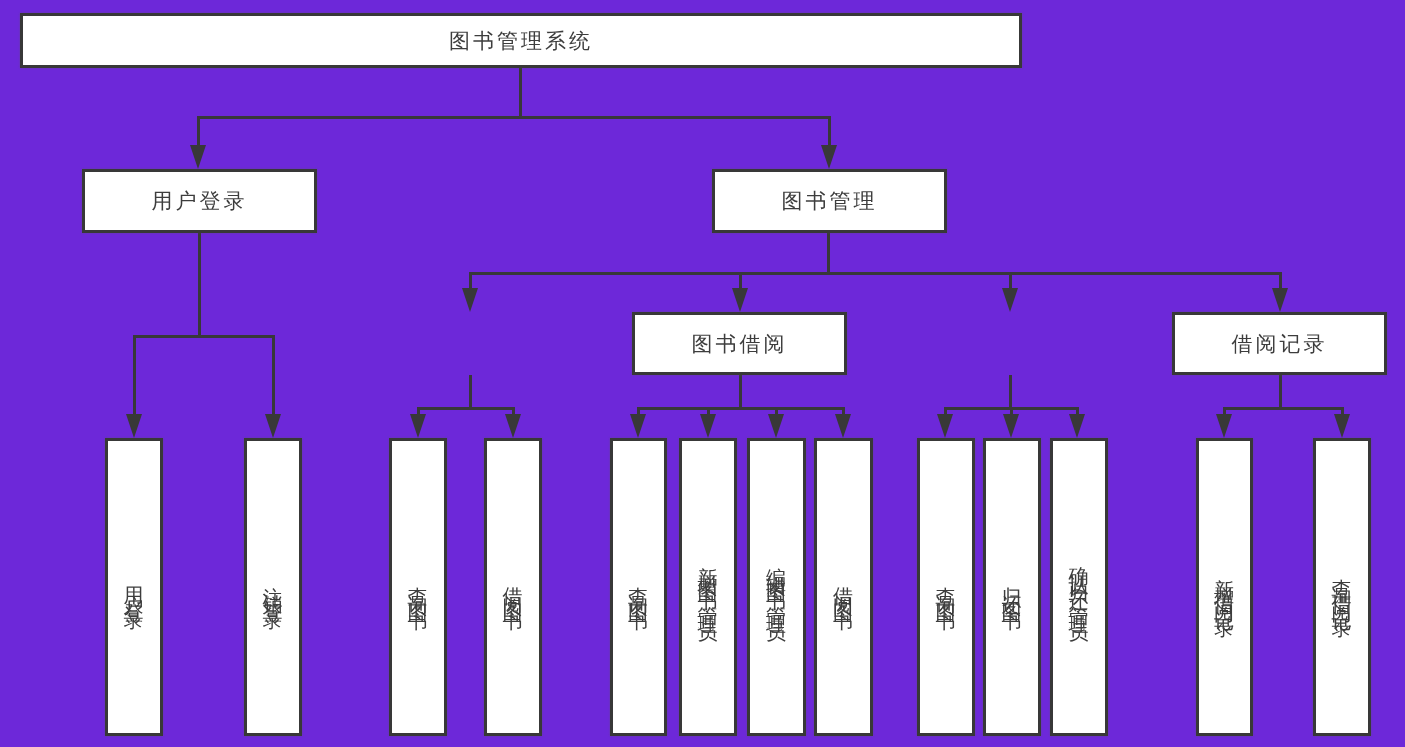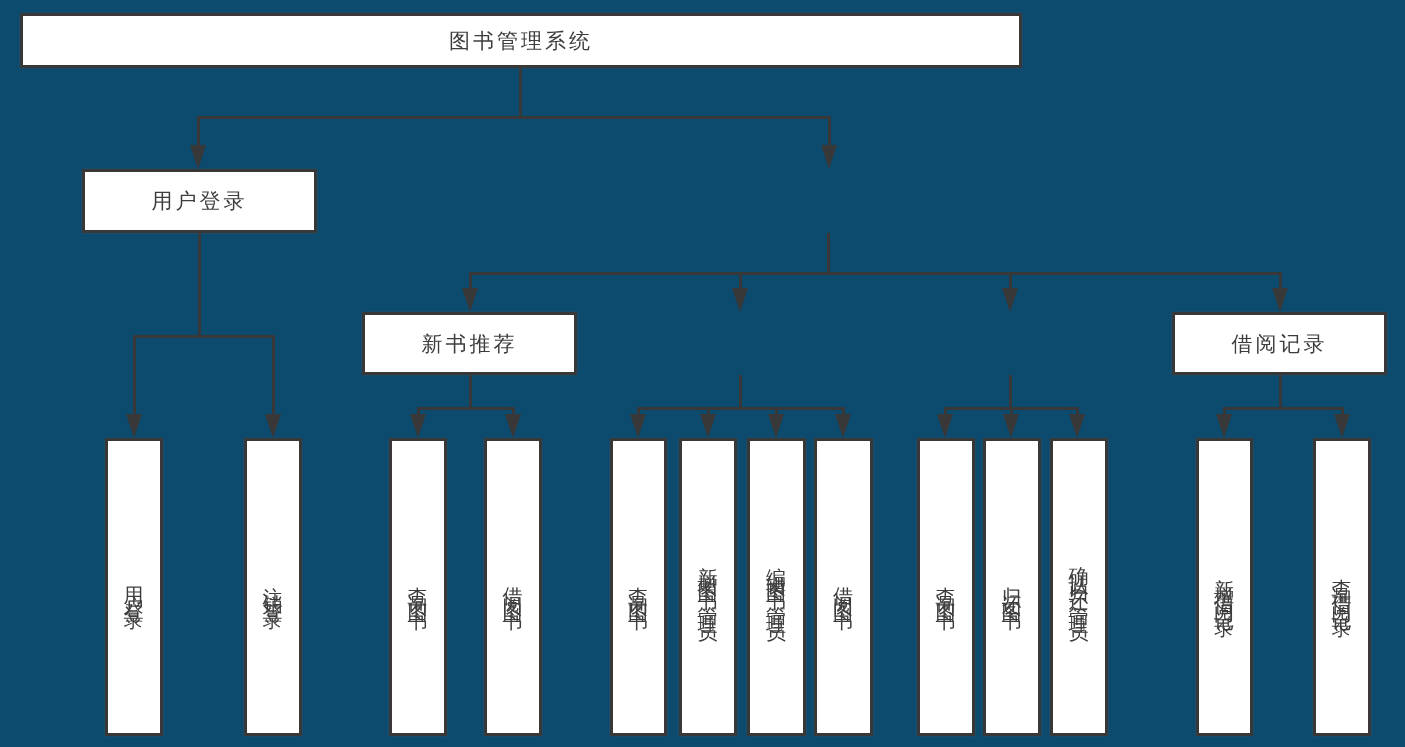--- a/index.html
+++ b/index.html
@@ -1,19 +1,19 @@
 <!DOCTYPE html>
 <html><head>
 <meta charset="utf-8">
 <style>
   html,body{margin:0;padding:0;background:#ffffff;}
   .canvas{
     position:relative;
     width:1405px;height:747px;
-    background:#0c4a6e;
+    background:#6d28d9;
     font-family:"DejaVu Sans","Liberation Sans",sans-serif;
     overflow:hidden;
   }
   
   .vl,.hl{position:absolute;background:#383838;}
   .vl{width:3px;}
   .hl{height:3px;}
   .ar{
     position:absolute;width:0;height:0;
     border-left:8px solid transparent;
@@ -117,23 +117,26 @@
   <div class="vl" style="left:1341px;top:407px;height:13px;"></div>
   <div class="ar" style="left:1334px;top:414px;"></div>
 
   <div class="node node-h" style="left:20px;top:13px;width:1002px;height:55px;">
     <span>图书管理系统</span>
   </div>
 
   <div class="node node-h" style="left:82px;top:169px;width:235px;height:64px;">
     <span>用户登录</span>
   </div>
+  <div class="node node-h" style="left:712px;top:169px;width:235px;height:64px;">
+    <span>图书管理</span>
+  </div>
 
-  <div class="node node-h" style="left:362px;top:312px;width:215px;height:63px;">
-    <span>新书推荐</span>
+  <div class="node node-h" style="left:632px;top:312px;width:215px;height:63px;">
+    <span>图书借阅</span>
   </div>
   <div class="node node-h" style="left:1172px;top:312px;width:215px;height:63px;">
     <span>借阅记录</span>
   </div>
 
   <div class="node node-v" style="left:105px;top:438px;width:58px;height:298px;">
     <span>用户登录</span>
   </div>
   <div class="node node-v" style="left:244px;top:438px;width:58px;height:298px;">
     <span>注销登录</span>

